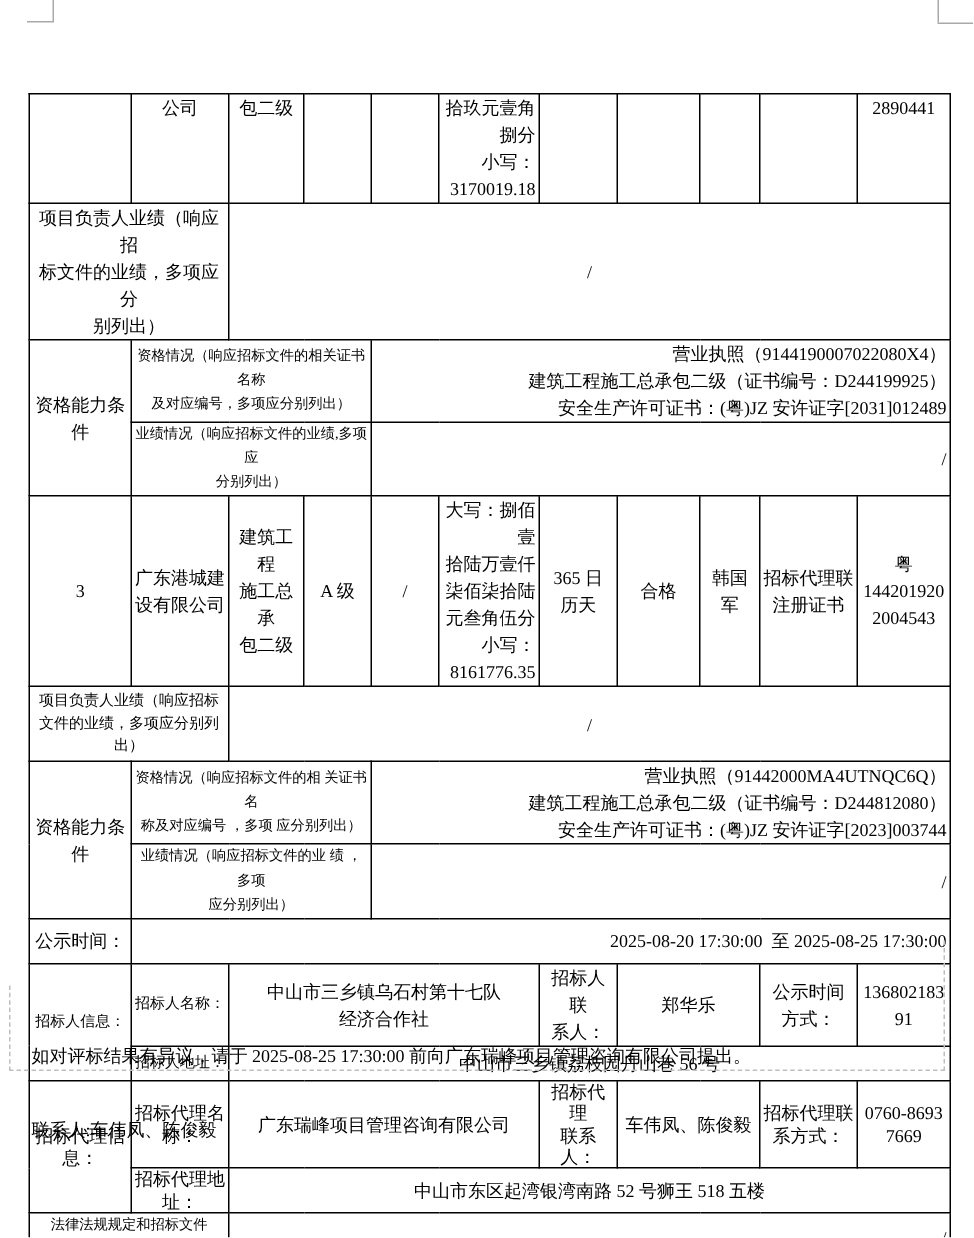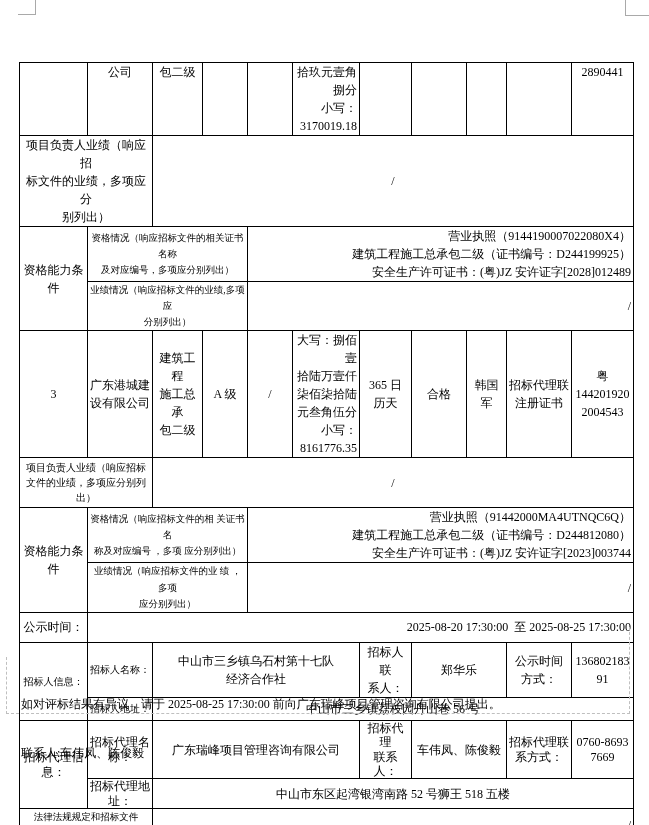--- a/index.html
+++ b/index.html
@@ -92,21 +92,21 @@
         <td colspan="9">/</td>
       </tr>
 
       <tr style="height:54px">
         <td rowspan="2">资格能力条
 件</td>
         <td colspan="3" class="small">资格情况（响应招标文件的相关证书名称
 及对应编号，多项应分别列出）</td>
         <td colspan="7" class="left">营业执照（9144190007022080X4）
 建筑工程施工总承包二级（证书编号：D244199925）
-安全生产许可证书：(粤)JZ 安许证字[2028]012489</td>
+安全生产许可证书：(粤)JZ 安许证字[2031]012489</td>
       </tr>
       <tr style="height:36px">
         <td colspan="3" class="small">业绩情况（响应招标文件的业绩,多项应
 分别列出）</td>
         <td colspan="7" class="left">/</td>
       </tr>
 
       <tr style="height:97px">
         <td>3</td>
         <td>广东港城建

